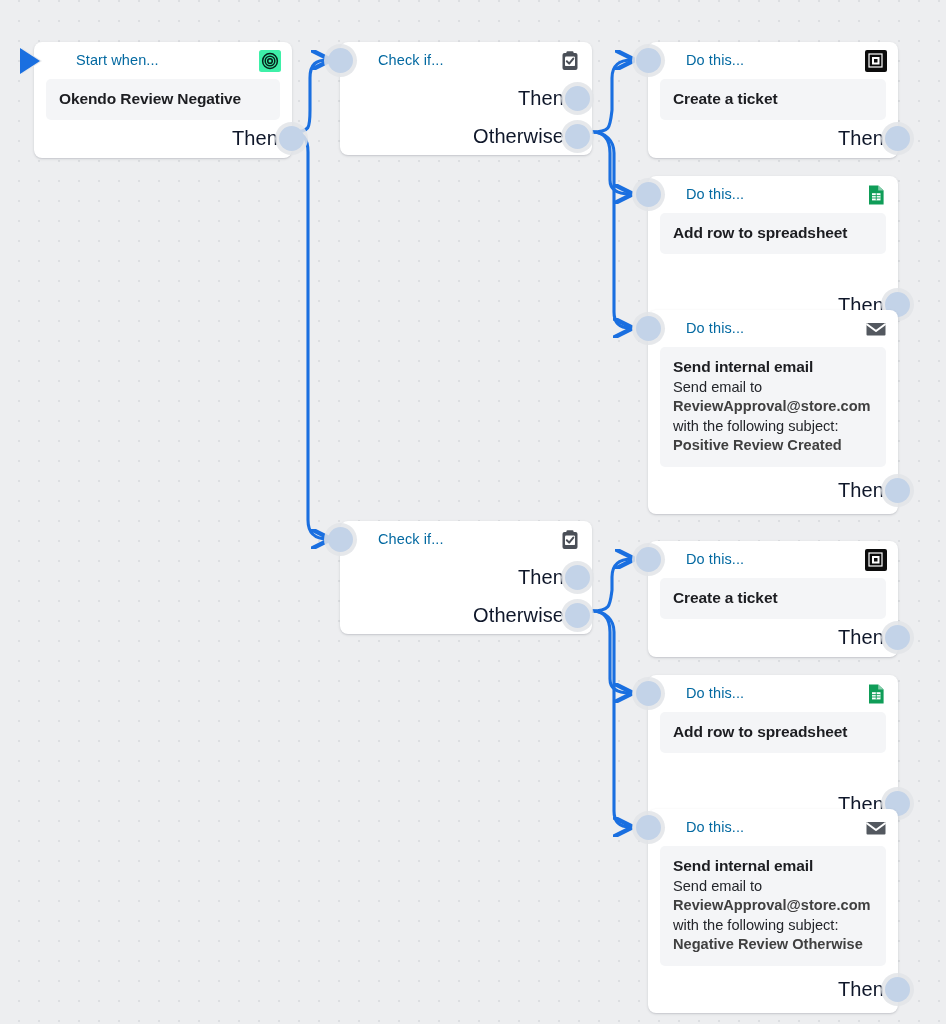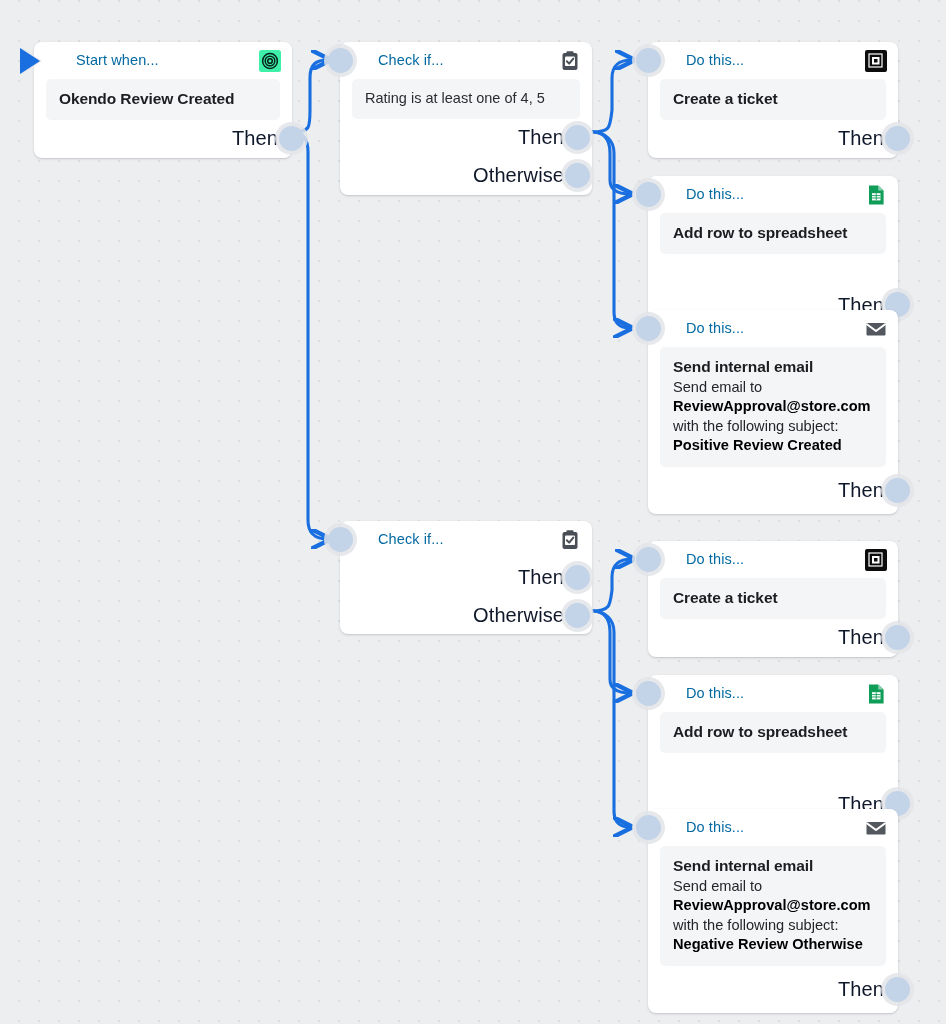--- a/index.html
+++ b/index.html
@@ -61,21 +61,21 @@
     font-size: 14.5px;
     color: #2a2c31;
     line-height: 1.3;
   }
   .body-rich {
     font-size: 14.6px;
     color: #23252a;
     line-height: 1.34;
     margin-top: 1px;
   }
-  .body-rich b { font-weight: bold; color: #000000; }
+  .body-rich b { font-weight: bold; color: #404040; }
 
   .foot {
     height: 38px;
     display: flex; align-items: center; justify-content: flex-end;
     padding-right: 14px;
     position: relative;
   }
   .foot.double { height: 76px; display:block; }
   .foot-row {
     height: 38px;
@@ -156,41 +156,38 @@
     <div class="card-head start-head">
       <span class="head-label">Start when...</span>
       <svg class="head-icon" viewBox="0 0 22 22">
         <rect x="0" y="0" width="22" height="22" rx="2.5" fill="#3ef0a8"></rect>
         <circle cx="11" cy="11" r="7.4" fill="none" stroke="#06221a" stroke-width="1.5"></circle>
         <circle cx="11" cy="11" r="4.8" fill="none" stroke="#06221a" stroke-width="1.5"></circle>
         <circle cx="11" cy="11" r="2.3" fill="none" stroke="#06221a" stroke-width="1.6"></circle>
       </svg>
     </div>
     <div class="body">
-      <div class="body-title">Okendo Review Created</div>
+      <div class="body-title">Okendo Review Negative</div>
     </div>
     <div class="foot">
       <span class="foot-label">Then</span>
       <span class="dot out"></span>
     </div>
   </div>
 
   <div class="card" style="left:340px; top:42px; width:252px;">
     <span class="dot in"></span>
     <div class="card-head">
       <span class="head-label">Check if...</span>
       <svg class="head-icon" viewBox="0 0 22 22">
         <rect x="3.5" y="3" width="15" height="17" rx="2" fill="#4a4f57"></rect>
         <rect x="7.5" y="1.2" width="7" height="3.6" rx="1.1" fill="#4a4f57"></rect>
         <rect x="6" y="6.6" width="10" height="9.5" rx="1.2" fill="#ffffff"></rect>
         <path d="M 7.8 11.2 L 10.2 13.6 L 14.3 8.6" fill="none" stroke="#4a4f57" stroke-width="2" stroke-linecap="round" stroke-linejoin="round"></path>
       </svg>
-    </div>
-    <div class="body">
-      <div class="body-plain">Rating is at least one of 4, 5</div>
     </div>
     <div class="foot double">
       <div class="foot-row">
         <span class="foot-label">Then</span>
         <span class="dot out"></span>
       </div>
       <div class="foot-row">
         <span class="foot-label">Otherwise</span>
         <span class="dot out"></span>
       </div>

